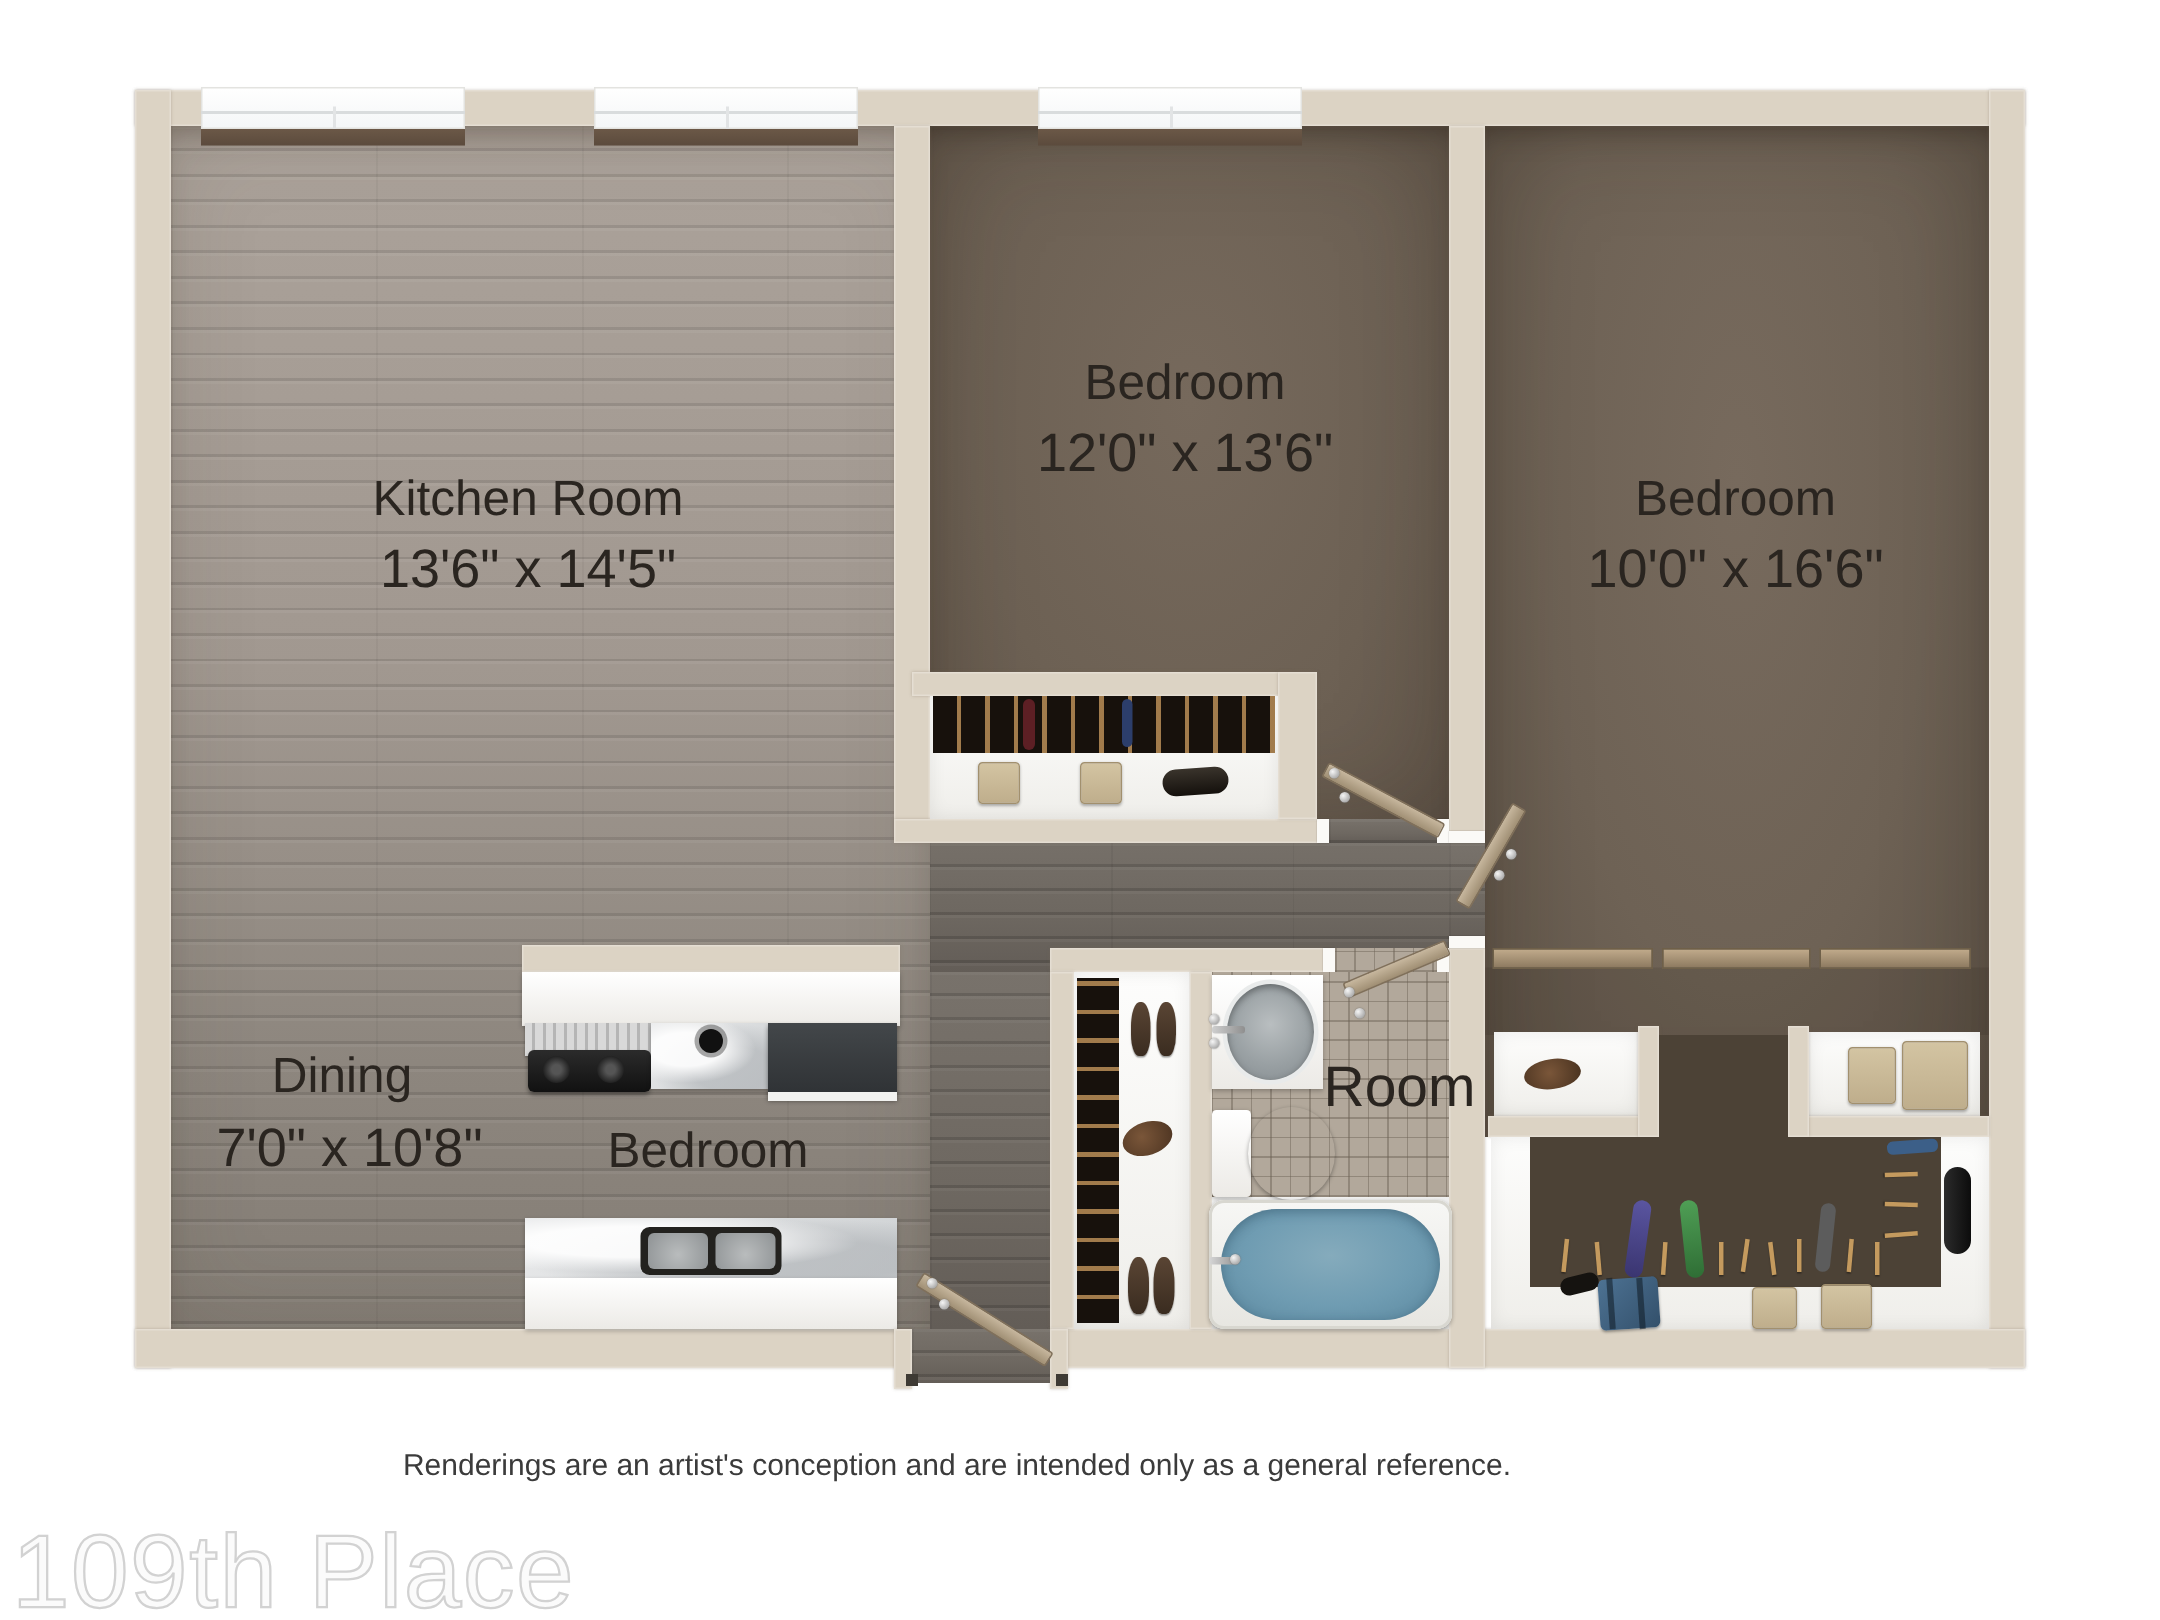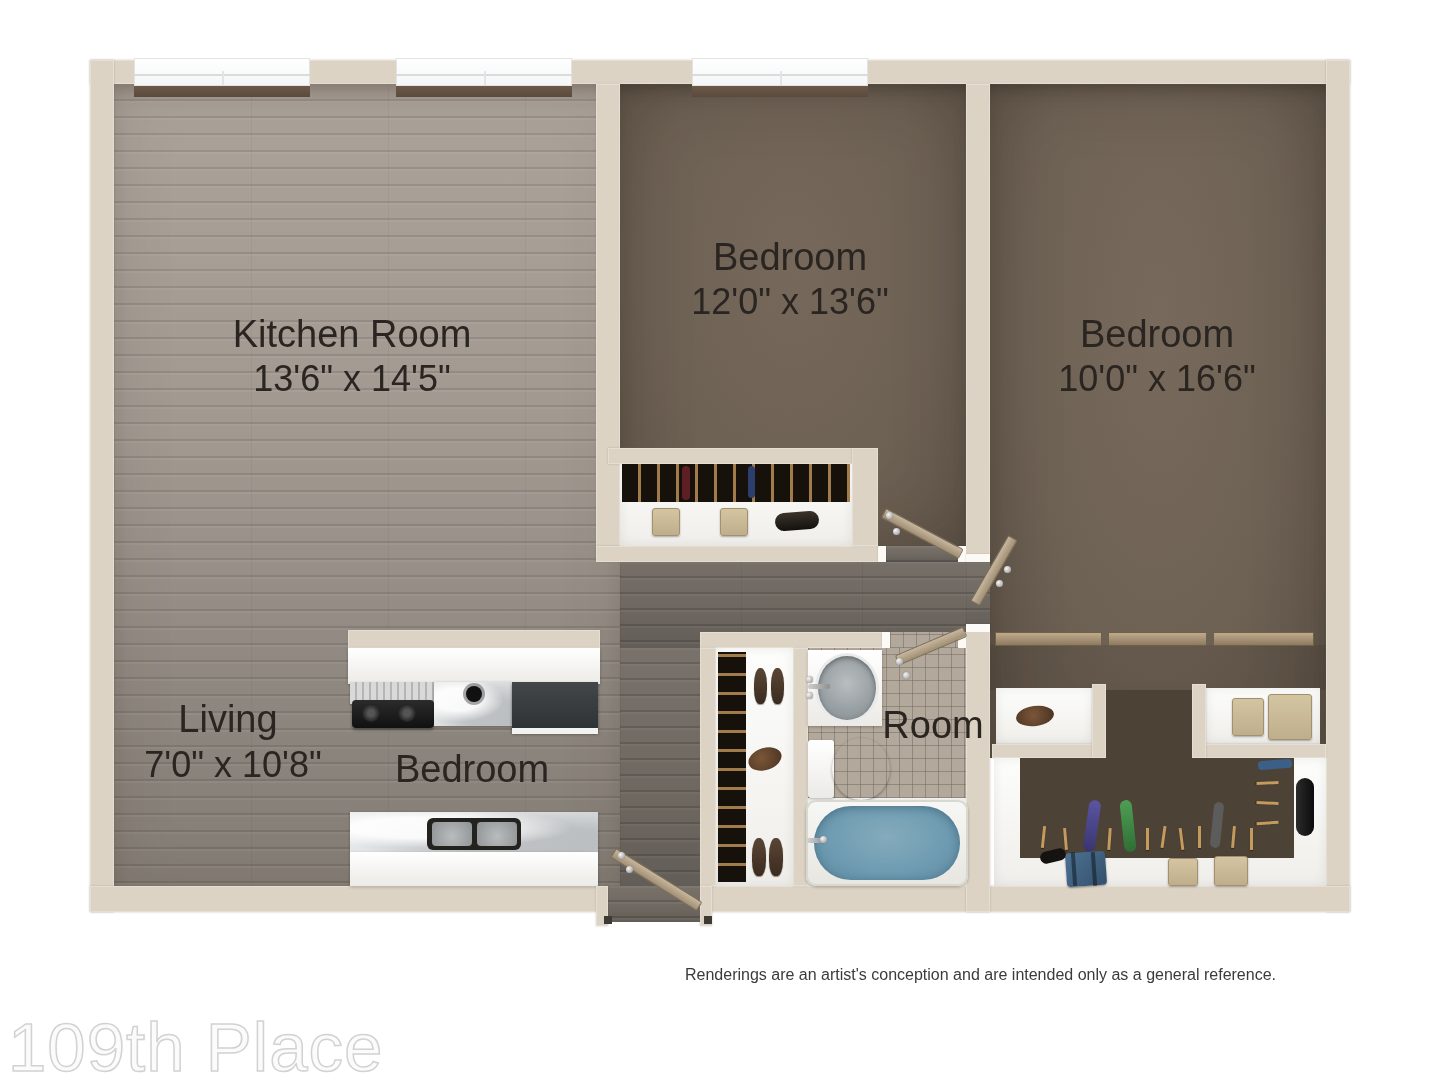--- a/index.html
+++ b/index.html
@@ -48,23 +48,23 @@
   .box{position:absolute;background:linear-gradient(180deg,#d3c4a2,#bfae8c);border:1px solid #a2906e;border-radius:3px;box-shadow:0 1px 2px rgba(0,0,0,.3);}
   .shoe{position:absolute;border-radius:45% 45% 40% 40%;background:linear-gradient(180deg,#5a4534,#3a2c20);box-shadow:0 1px 1px rgba(0,0,0,.4);}
   .clothes-rail-h{position:absolute;background-color:#17110c;
       background-image:repeating-linear-gradient(90deg, rgba(0,0,0,0) 0 16px, rgba(196,150,92,.8) 16px 19px);}
   .clothes-rail-v{position:absolute;background-color:#17110c;
       background-image:repeating-linear-gradient(0deg, rgba(0,0,0,0) 0 16px, rgba(196,150,92,.8) 16px 19px);}
   .tick{position:absolute;width:3px;height:22px;background:#c49a5e;box-shadow:0 1px 1px rgba(0,0,0,.4);}
   .rod{position:absolute;height:12px;background:linear-gradient(180deg,#c0aa8b,#8d7a60);border:1px solid #6f6049;}
   
   .roomlabel{position:absolute;transform:translateX(-50%);color:#2a2520;white-space:nowrap;line-height:1.05;}
-  .name40{font-size:38px;}
+  .name40{font-size:33px;}
   .dims36{font-size:36px;}
-  .disc{position:absolute;left:0;width:1276px;text-align:right;color:#3b3b3b;font-size:16px;}
+  .disc{position:absolute;left:0;width:1276px;text-align:center;color:#3b3b3b;font-size:20px;}
   .watermark{position:absolute;color:#fbfbfb;-webkit-text-stroke:1.5px #d2d2d2;font-size:69px;letter-spacing:1px;white-space:nowrap;}
 </style>
 </head>
 <body>
 
 <div id="canvas">
 
   <div class="wood-light" style="left:114px;top:84px;width:506px;height:802px;"></div>
   <div class="carpet1" style="left:620px;top:84px;width:346px;height:462px;"></div>
   <div class="carpet2" style="left:990px;top:84px;width:336px;height:674px;"></div>
@@ -237,21 +237,21 @@
 
   <div class="roomlabel name40" style="left:352px;top:315px;">Kitchen Room</div>
   <div class="roomlabel dims36" style="left:352px;top:360px;">13'6" x 14'5"</div>
 
   <div class="roomlabel name40" style="left:790px;top:238px;">Bedroom</div>
   <div class="roomlabel dims36" style="left:790px;top:283px;">12'0" x 13'6"</div>
 
   <div class="roomlabel name40" style="left:1157px;top:315px;">Bedroom</div>
   <div class="roomlabel dims36" style="left:1157px;top:360px;">10'0" x 16'6"</div>
 
-  <div class="roomlabel name40" style="left:228px;top:700px;">Living</div>
+  <div class="roomlabel name40" style="left:228px;top:700px;">Dining</div>
   <div class="roomlabel dims36" style="left:233px;top:746px;">7'0" x 10'8"</div>
 
   <div class="roomlabel name40" style="left:472px;top:750px;">Bedroom</div>
   <div class="roomlabel name40" style="left:933px;top:706px;font-size:38px;">Room</div>
 
   <div class="disc" style="top:966px;">Renderings are an artist's conception and are intended only as a general reference.</div>
   <div class="watermark" style="left:8px;top:1008px;">109th Place</div>
 
 </div>
 

